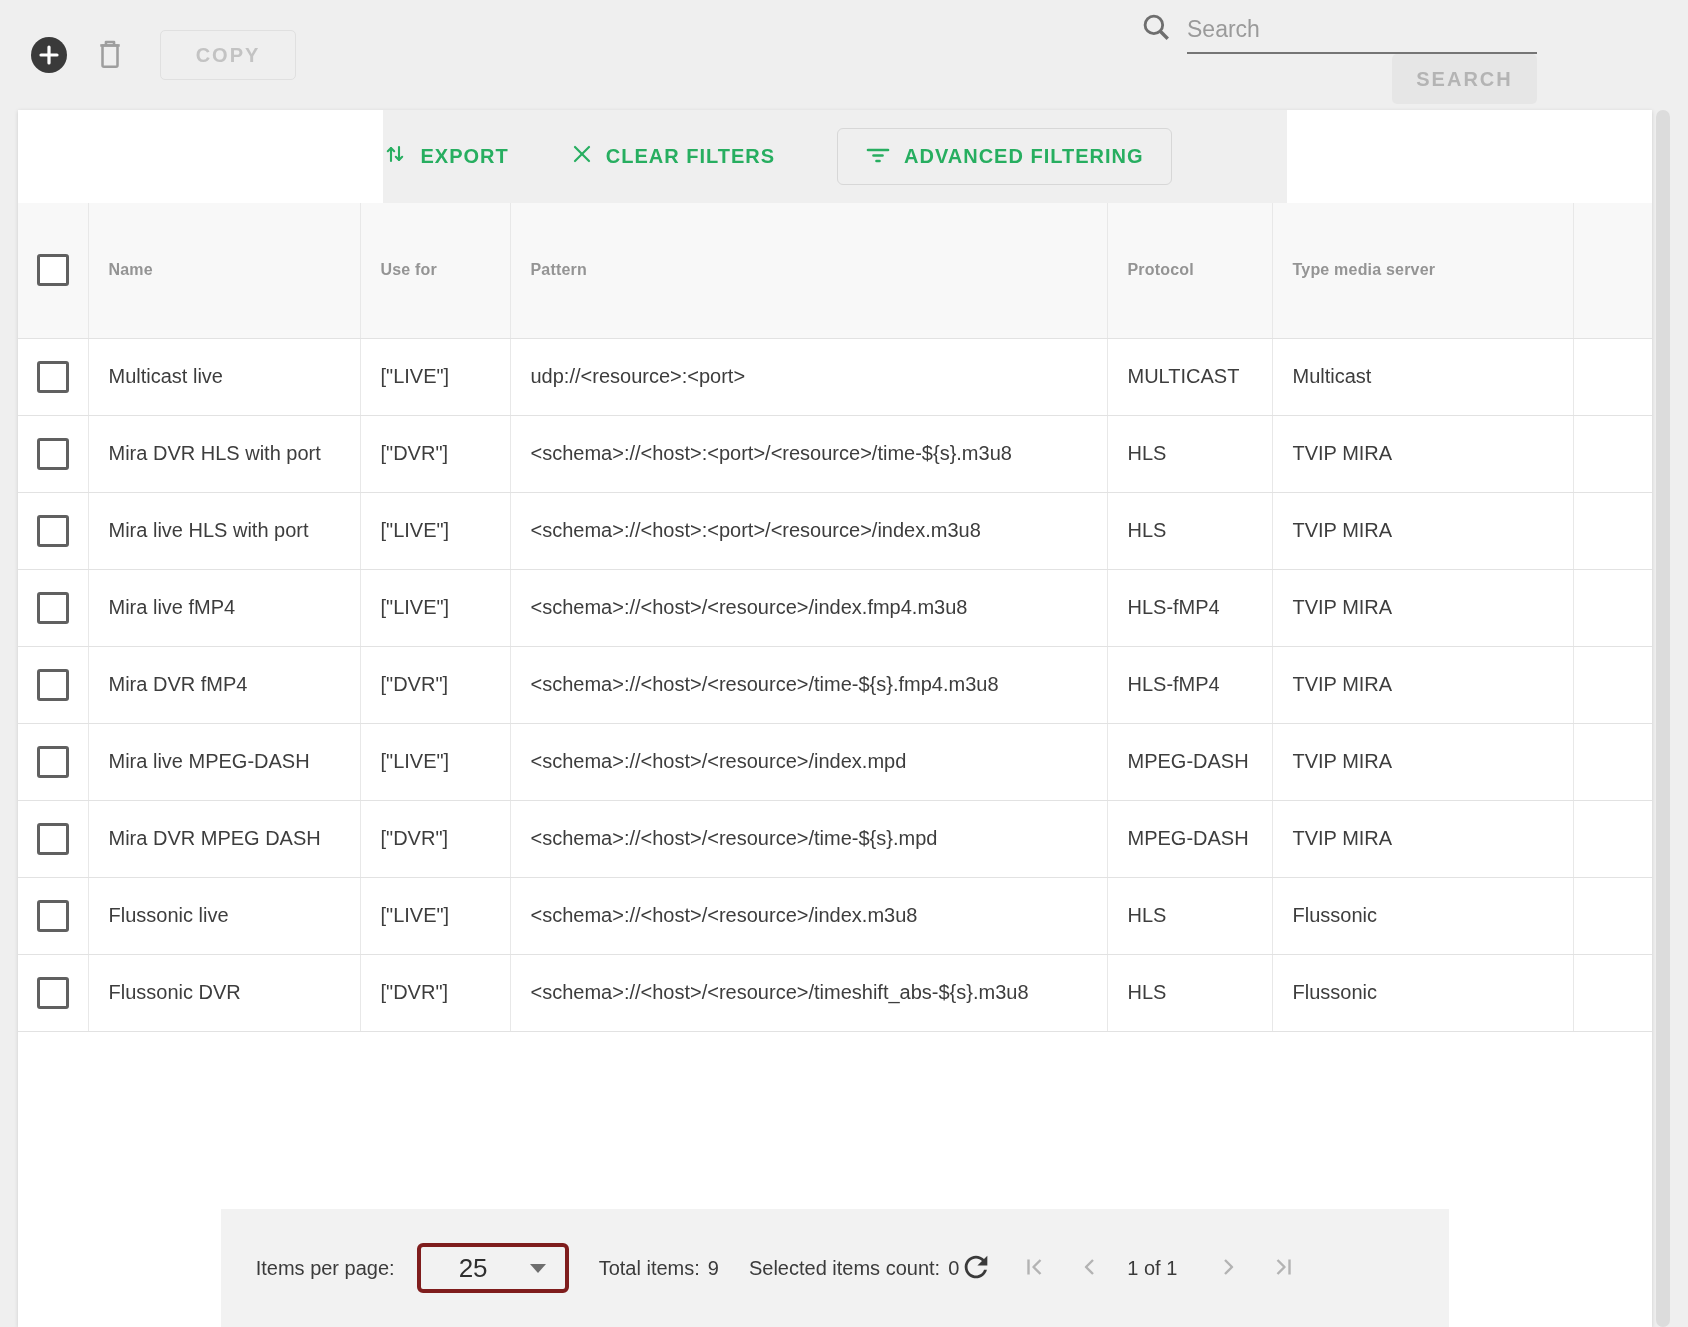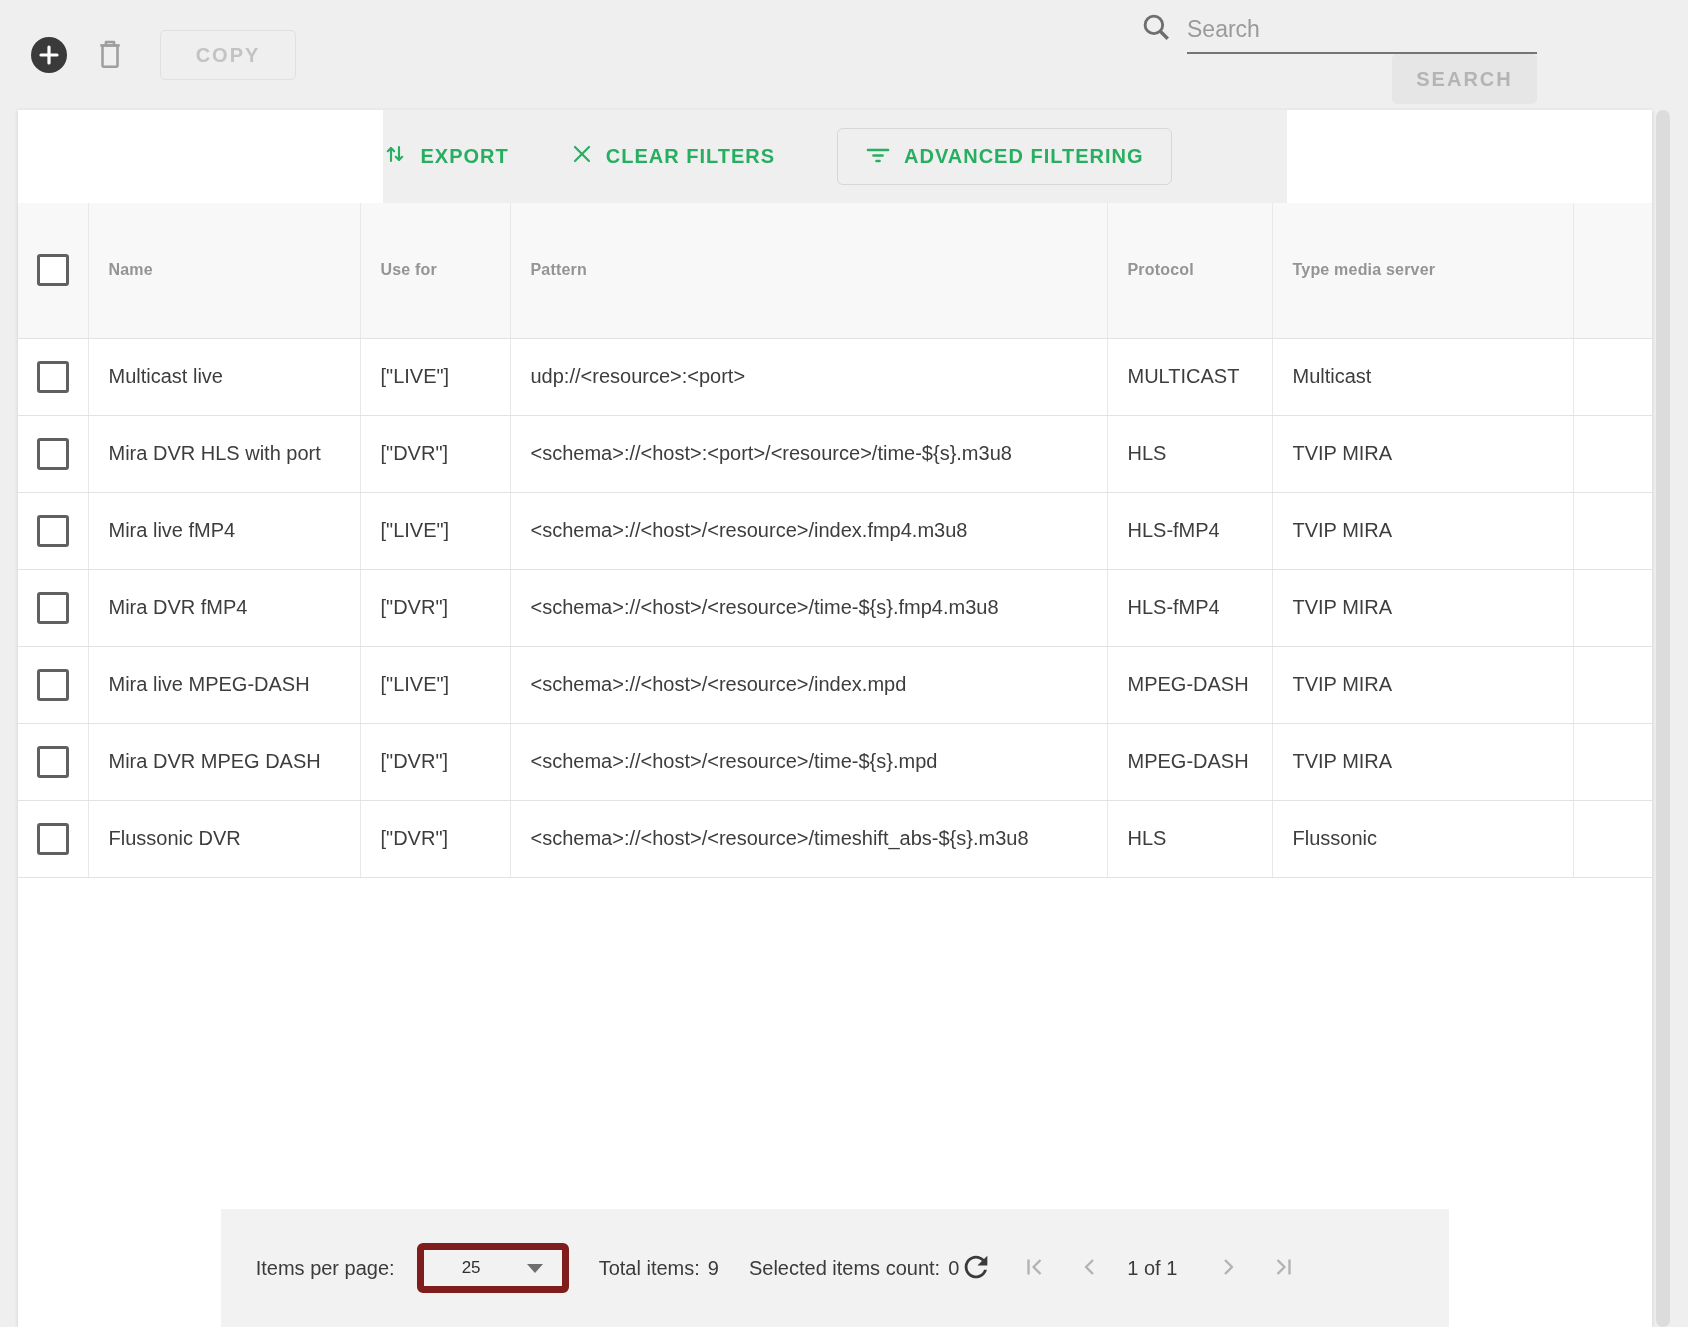--- a/index.html
+++ b/index.html
@@ -113,24 +113,24 @@
   .footer-gap { height:20px; background:#ececec; border-bottom:1px solid #dedede; }
   .footer {
     height:118px; background:#f2f2f2;
     display:flex; align-items:center;
     padding-left:35px; padding-right:150px;
     font-size:20px; color:#3b3b3b;
   }
   .ipp-select {
     margin-left:22px;
     width:152px; height:50px;
-    border:7px solid #7f1d1d; border-radius:6px;
+    border:4px solid #7f1d1d; border-radius:6px;
     display:flex; align-items:center;
     padding:0 19px 0 38px; cursor:pointer;
-    font-size:17px; color:#2f2f2f; background:transparent;
+    font-size:26px; color:#2f2f2f; background:transparent;
   }
   .ipp-caret {
     margin-left:auto;
     width:0; height:0;
     border-left:8px solid transparent; border-right:8px solid transparent;
     border-top:9px solid #6e6e6e;
   }
   .ft-label { margin-left:30px; }
   .ft-val { margin-left:8px; }
   .footer-right { margin-left:auto; display:flex; align-items:center; }
@@ -254,20 +254,29 @@
           <td class="col-check"><span class="cbx"></span></td>
           <td>Mira DVR HLS with port</td>
           <td>["DVR"]</td>
           <td>&lt;schema&gt;://&lt;host&gt;:&lt;port&gt;/&lt;resource&gt;/time-${s}.m3u8</td>
           <td>HLS</td>
           <td>TVIP MIRA</td>
           <td></td>
         </tr>
         <tr>
           <td class="col-check"><span class="cbx"></span></td>
+          <td>Mira live HLS with port</td>
+          <td>["LIVE"]</td>
+          <td>&lt;schema&gt;://&lt;host&gt;:&lt;port&gt;/&lt;resource&gt;/index.m3u8</td>
+          <td>HLS</td>
+          <td>TVIP MIRA</td>
+          <td></td>
+        </tr>
+        <tr>
+          <td class="col-check"><span class="cbx"></span></td>
           <td>Mira live fMP4</td>
           <td>["LIVE"]</td>
           <td>&lt;schema&gt;://&lt;host&gt;/&lt;resource&gt;/index.fmp4.m3u8</td>
           <td>HLS-fMP4</td>
           <td>TVIP MIRA</td>
           <td></td>
         </tr>
         <tr>
           <td class="col-check"><span class="cbx"></span></td>
           <td>Mira DVR fMP4</td>
@@ -286,20 +295,29 @@
           <td>TVIP MIRA</td>
           <td></td>
         </tr>
         <tr>
           <td class="col-check"><span class="cbx"></span></td>
           <td>Mira DVR MPEG DASH</td>
           <td>["DVR"]</td>
           <td>&lt;schema&gt;://&lt;host&gt;/&lt;resource&gt;/time-${s}.mpd</td>
           <td>MPEG-DASH</td>
           <td>TVIP MIRA</td>
+          <td></td>
+        </tr>
+        <tr>
+          <td class="col-check"><span class="cbx"></span></td>
+          <td>Flussonic live</td>
+          <td>["LIVE"]</td>
+          <td>&lt;schema&gt;://&lt;host&gt;/&lt;resource&gt;/index.m3u8</td>
+          <td>HLS</td>
+          <td>Flussonic</td>
           <td></td>
         </tr>
         <tr>
           <td class="col-check"><span class="cbx"></span></td>
           <td>Flussonic DVR</td>
           <td>["DVR"]</td>
           <td>&lt;schema&gt;://&lt;host&gt;/&lt;resource&gt;/timeshift_abs-${s}.m3u8</td>
           <td>HLS</td>
           <td>Flussonic</td>
           <td></td>

